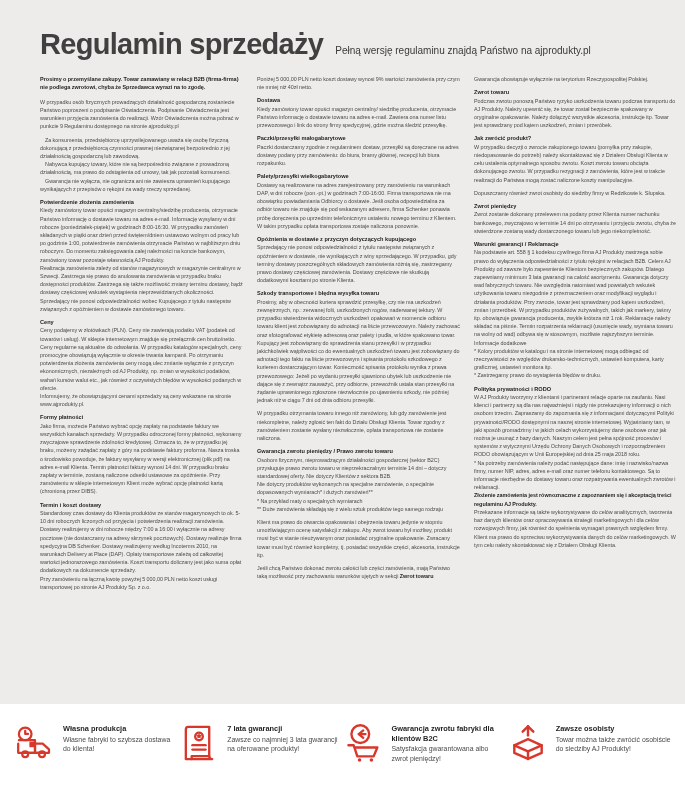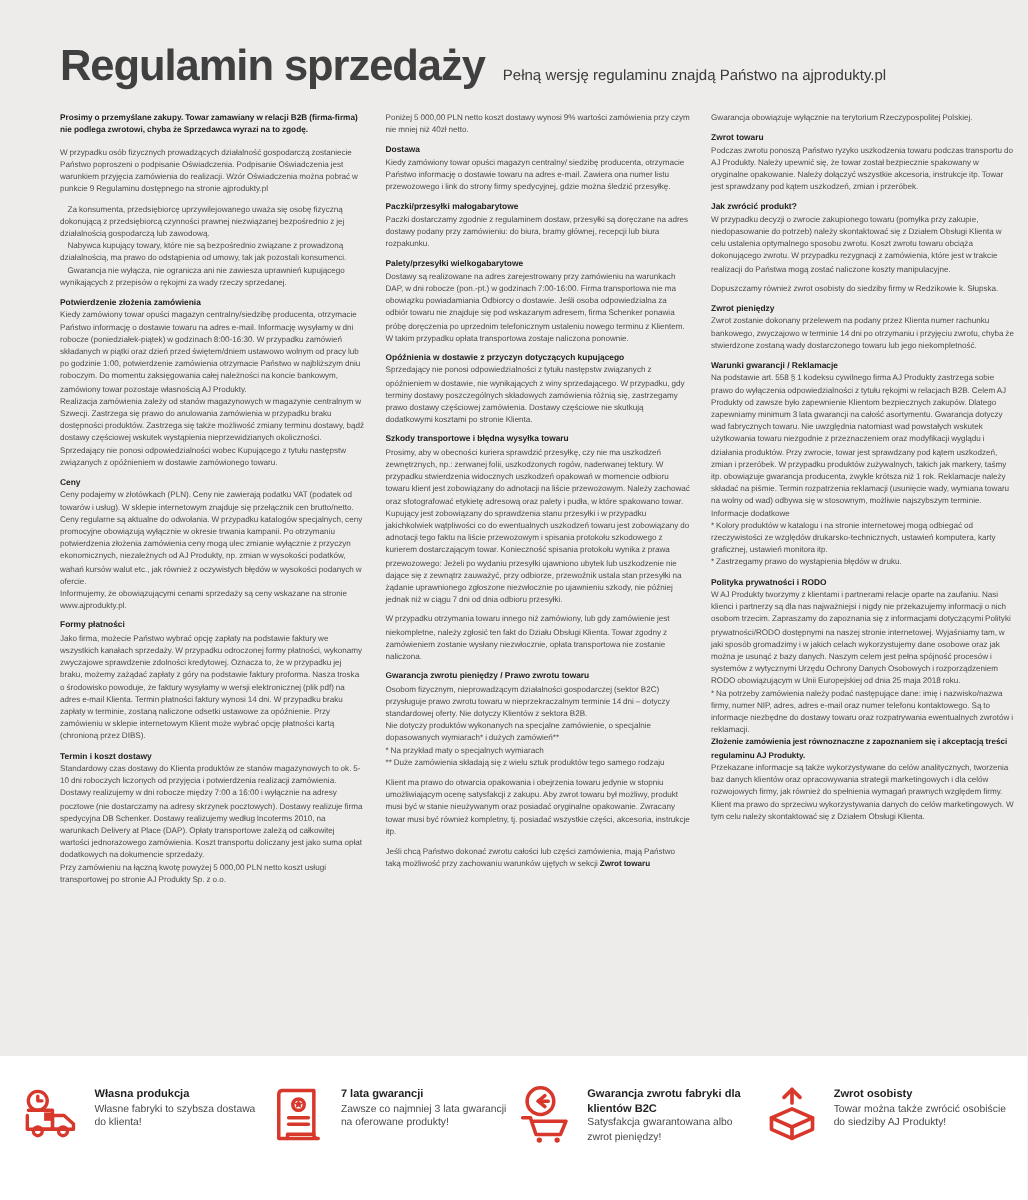--- a/index.html
+++ b/index.html
@@ -259,20 +259,20 @@
       <div class="ficon">
         <svg width="40" height="38" viewBox="0 0 52 50" fill="none" stroke="#d8372b" stroke-width="3.2" stroke-linecap="round" stroke-linejoin="round">
           <path d="M26 3 V15"></path>
           <path d="M19 10 L26 3 L33 10"></path>
           <path d="M26 20 L44 28 L26 36 L8 28 Z"></path>
           <path d="M8 28 V38 L26 46 L44 38 V28"></path>
           <path d="M26 36 V46"></path>
         </svg>
       </div>
       <div class="ftext">
-        <div class="ftitle">Zwrot osobisty</div>
+        <div class="ftitle">Zawsze osobisty</div>
         <div class="fdesc">Towar można także zwrócić osobiście do siedziby AJ Produkty!</div>
       </div>
     </div>
 
   </div>
 
 </div>
 
 </body></html>

